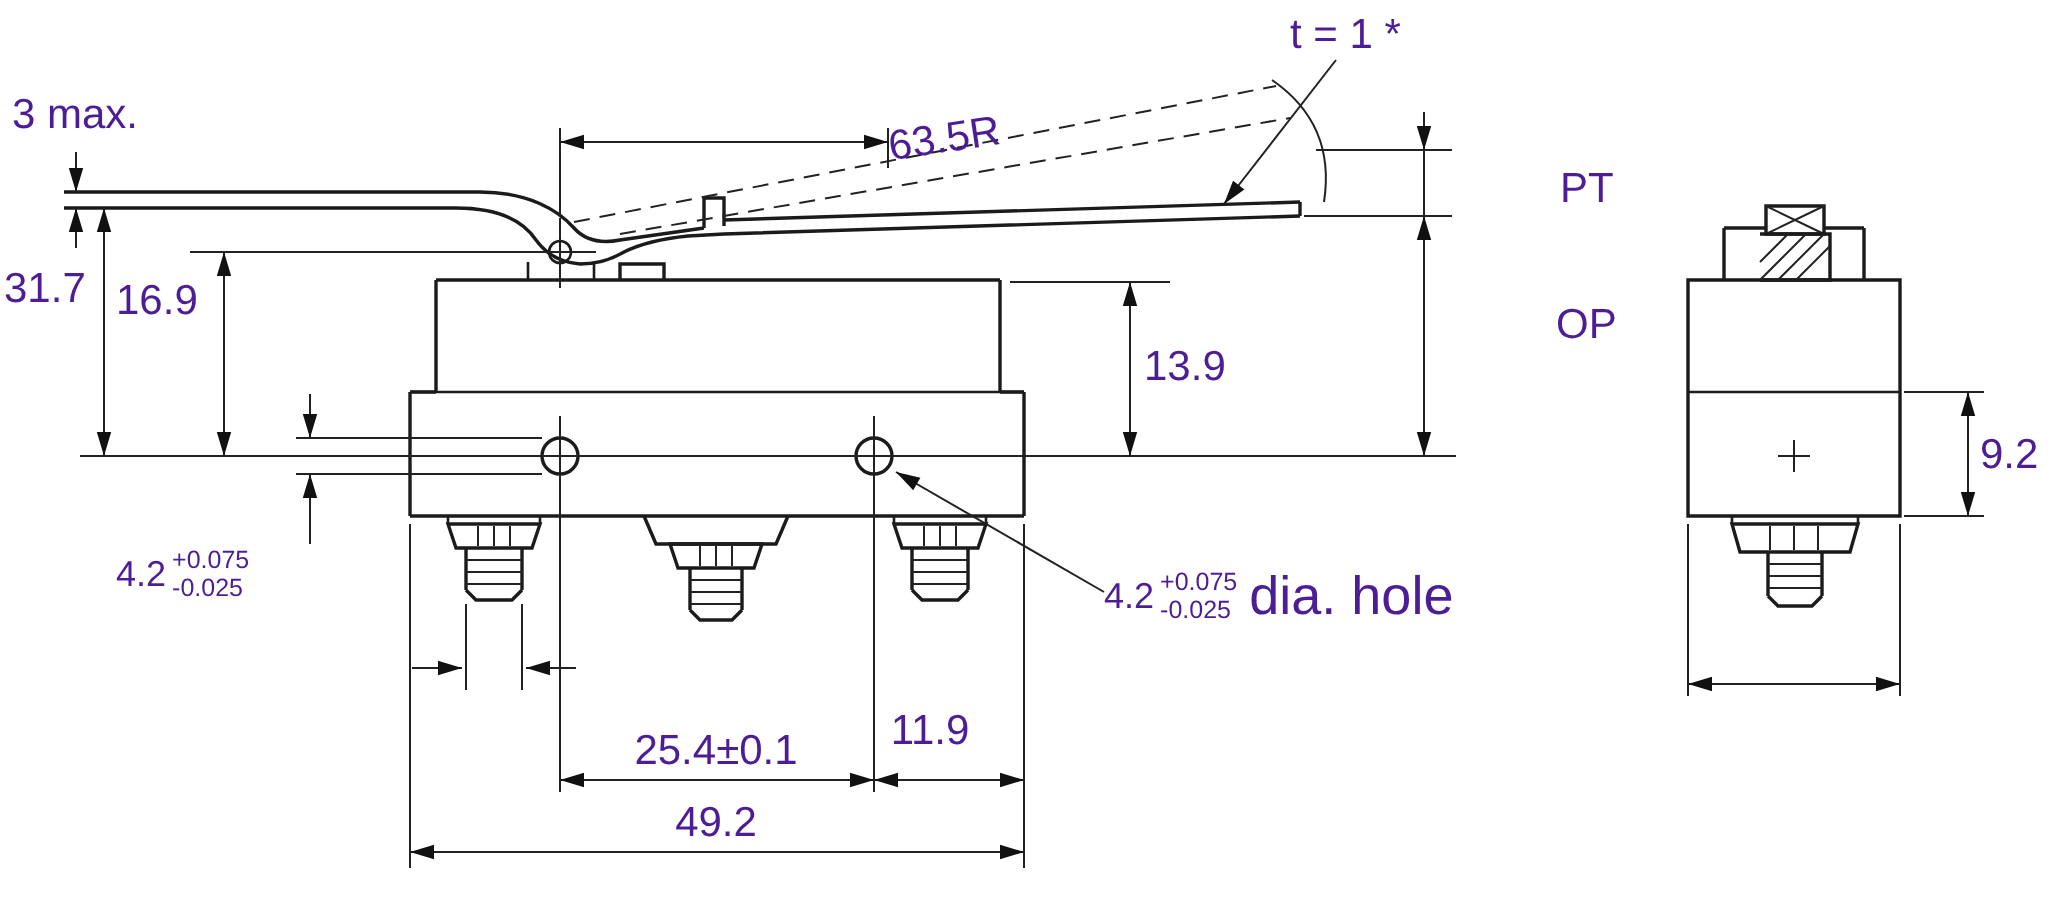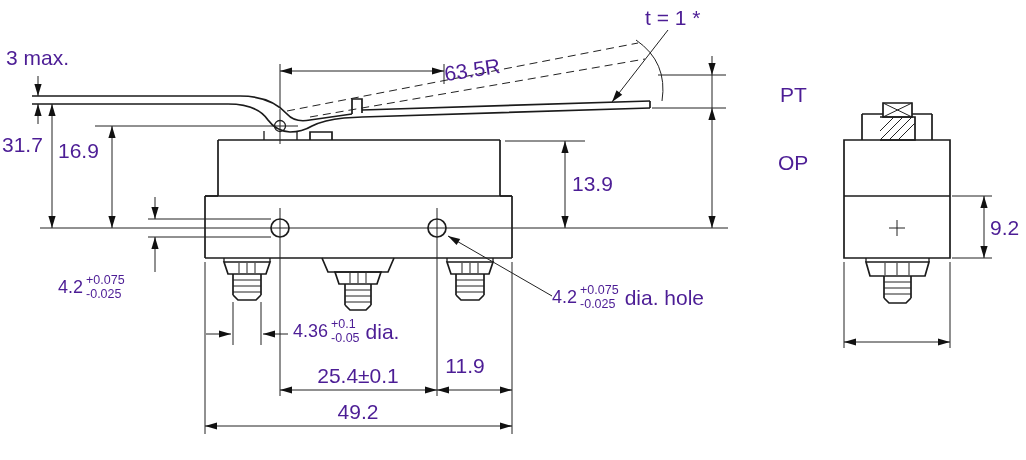--- a/index.html
+++ b/index.html
@@ -6,21 +6,21 @@
   .stage{
     position:relative;width:1026px;height:460px;background:#fff;
     font-family:"Liberation Sans",sans-serif;color:#4c1d95;overflow:hidden;
   }
   .stage > svg{position:absolute;left:0;top:0;}
   .lbl{position:absolute;font-size:21px;line-height:1.1;white-space:nowrap;}
   .center{text-align:center;}
   .tol-group{display:flex;align-items:center;}
   .big{font-size:18px;}
   .tol{display:flex;flex-direction:column;font-size:12.5px;line-height:1.08;margin-left:3px;}
-  .suffix{margin-left:6px;font-size:21px;}
+  .suffix{margin-left:6px;font-size:27px;}
   .rot{transform:rotate(-8.5deg);transform-origin:center center;}
   
   .o{stroke:#1b1b1b;stroke-width:1.7;fill:none;}
   .m{stroke:#1b1b1b;stroke-width:1.3;fill:none;}
   .d{stroke:#222;stroke-width:1;fill:none;}
   .dash{stroke-dasharray:8 5;}
 </style>
 </head>
 <body>
 
@@ -182,28 +182,20 @@
   <div class="lbl" style="left:572px;top:156px;margin-top:16px;">13.9</div>
 
   <div class="lbl tol-group" style="left:58px;top:274px;">
     <span class="big">4.2</span>
     <span class="tol">
       <span>+0.075</span>
       <span>-0.025</span>
     </span>
   </div>
 
-  <div class="lbl tol-group" style="left:293px;top:318px;">
-    <span class="big">4.36</span>
-    <span class="tol">
-      <span>+0.1</span>
-      <span>-0.05</span>
-    </span>
-    <span class="suffix">dia.</span>
-  </div>
 
   <div class="lbl tol-group" style="left:552px;top:284px;">
     <span class="big">4.2</span>
     <span class="tol">
       <span>+0.075</span>
       <span>-0.025</span>
     </span>
     <span class="suffix">dia. hole</span>
   </div>
 

